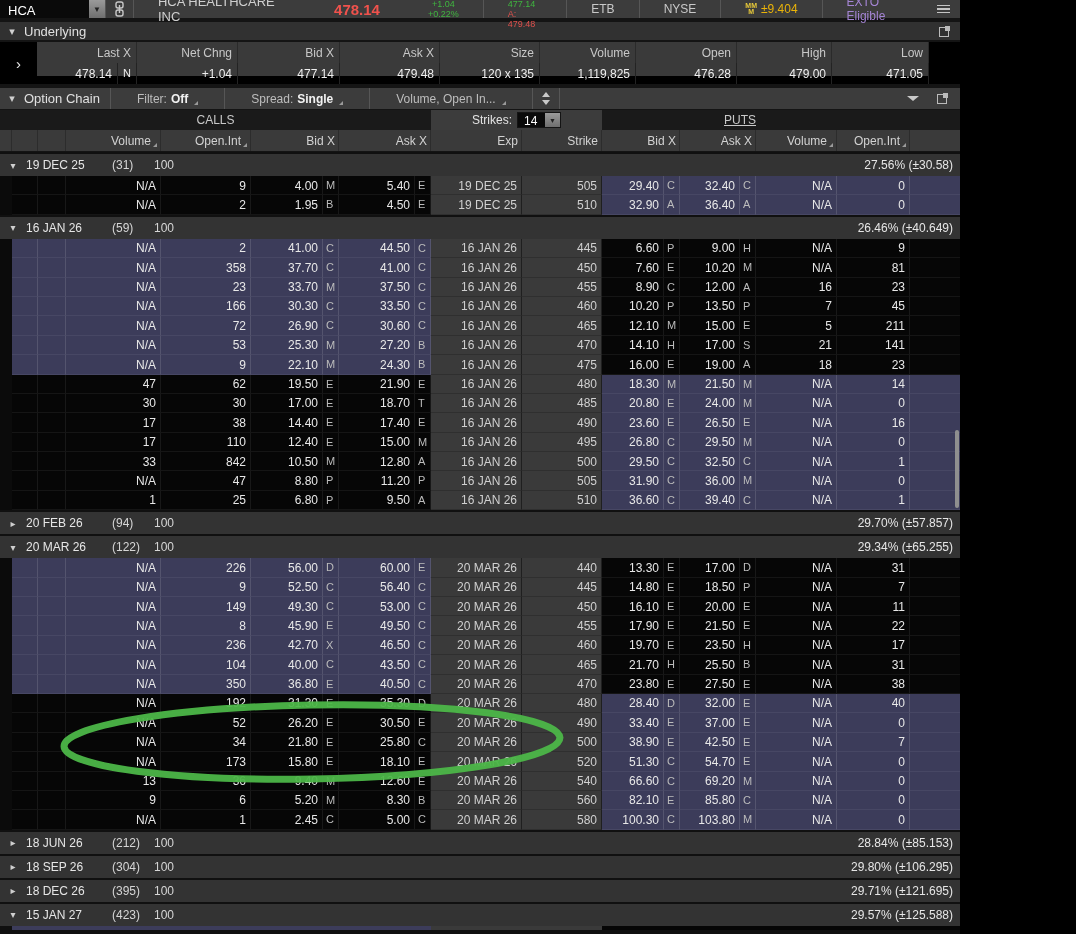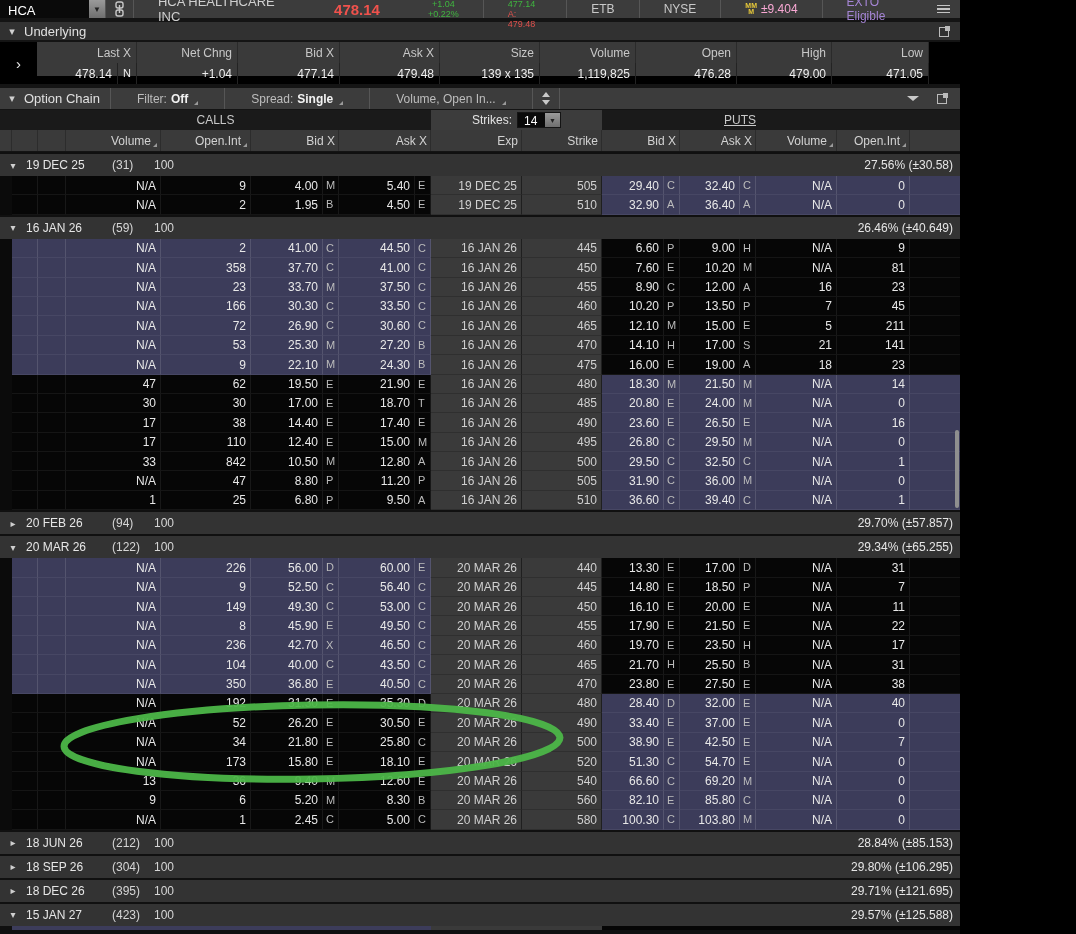--- a/index.html
+++ b/index.html
@@ -14,21 +14,21 @@
   .symdrop { width:16px; background:linear-gradient(#9a9a9a,#6f6f6f); display:flex; align-items:center; justify-content:center; color:#222; font-size:8px; }
   .linkwrap { display:flex; align-items:center; padding:0 8px; }
   .tseg { display:flex; align-items:center; padding:0 24px; border-left:1px solid #565656; }
   .tseg.nb { border-left:none; }
   .company { color:#cfcfcf; font-size:13px; }
   .price { color:#f0524c; font-size:15px; font-weight:bold; }
   .mini { display:flex; flex-direction:column; justify-content:center; font-size:9px; line-height:10px; }
   .grn { color:#3fb53f; } .red { color:#e0514d; }
   .etb, .exch { color:#c9c9c9; font-size:12px; }
   .mmicon { color:#e8ca3a; font-weight:bold; font-size:7px; line-height:6px; text-align:center; margin-right:4px; }
-  .mmval { color:#f9a8d4; font-size:12px; }
+  .mmval { color:#eab308; font-size:12px; }
   .exto { color:#a585d5; font-size:12px; }
   .tspacer { flex:1; }
   .listicon { width:14px; display:flex; flex-direction:column; justify-content:center; gap:2px; margin-right:10px; align-self:center; }
   .listicon i { display:block; height:1.5px; background:#c4c4c4; }
 
   
   .sechead { display:flex; align-items:center; height:20px; background:#313131; border-bottom:2px solid #141414; font-size:13px; color:#e0e0e0; }
   .chev { width:24px; text-align:center; color:#cfcfcf; font-size:11px; }
   .detach { width:11px; height:11px; position:relative; margin-right:10px; }
   .detach:before { content:""; position:absolute; left:0; bottom:0; width:8px; height:8px; border:1.5px solid #bbb; }
@@ -176,21 +176,21 @@
         <div>High</div>
         <div>Low</div>
         <div class="void"></div>
       </div>
       <div class="u-vals">
         <div class="red">478.14</div>
         <div class="fl red">N</div>
         <div class="grn">+1.04</div>
         <div class="grn">477.14</div>
         <div class="red">479.48</div>
-        <div>139 x 135</div>
+        <div>120 x 135</div>
         <div>1,119,825</div>
         <div>476.28</div>
         <div>479.00</div>
         <div>471.05</div>
         <div style="border-right:none"></div>
       </div>
     </div>
   </div>
 
   <div class="octools">

